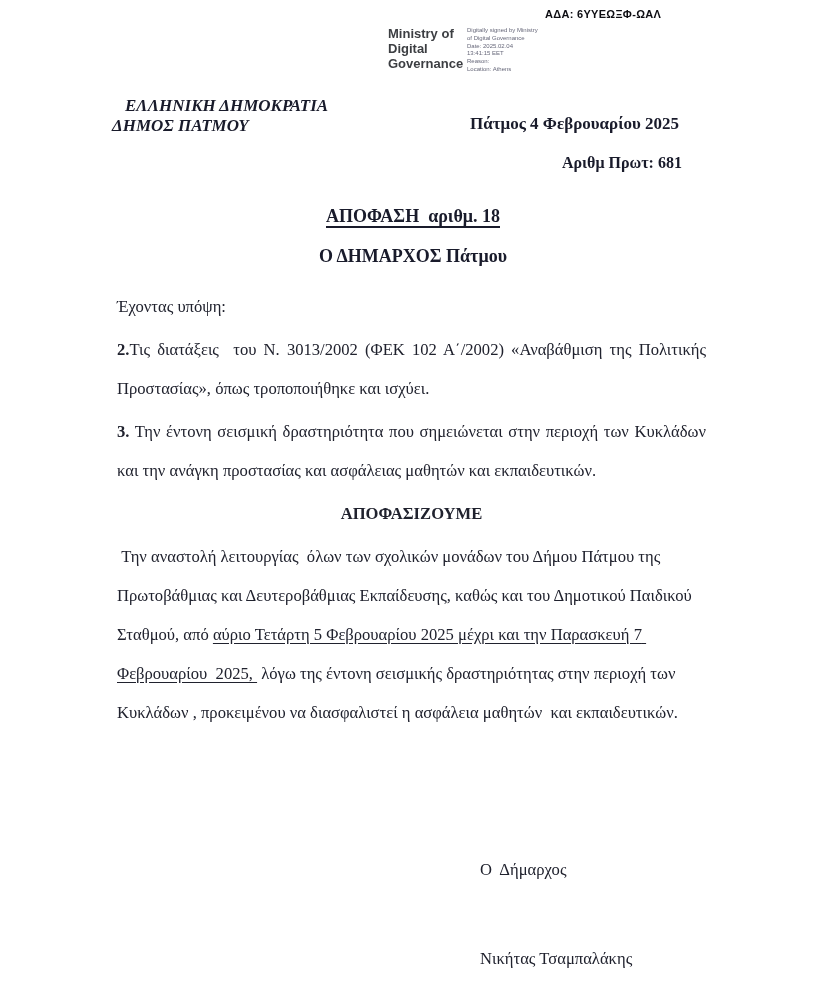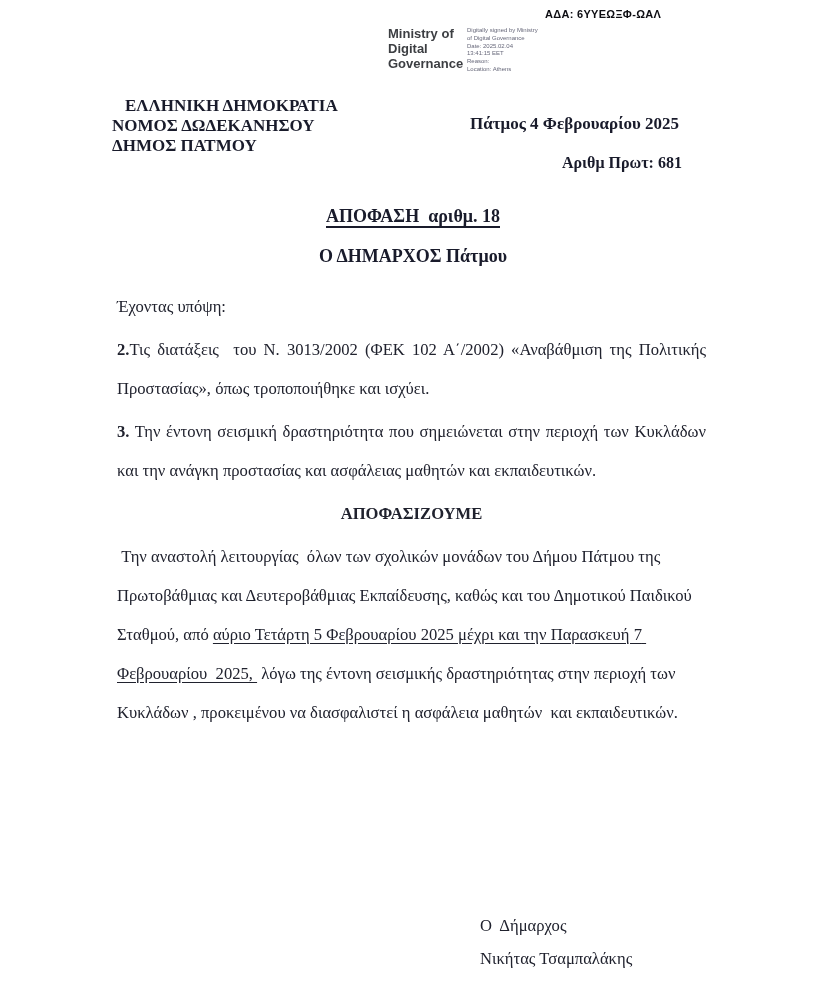--- a/index.html
+++ b/index.html
@@ -28,21 +28,21 @@
   .stamp{
     left:467px;top:27px;
     font-family:"Liberation Sans", sans-serif;
     font-size:6px;color:#67687a;
     line-height:7.8px;white-space:nowrap;
   }
   
   .header-left{
     left:112px;top:96px;
     font-weight:700;font-size:17px;line-height:20px;
-    color:#191b2b;white-space:nowrap;
+    color:#191b2b;white-space:nowrap;font-style:italic;
   }
   .header-left .line0{padding-left:13px;}
   .place-date{
     left:470px;top:114px;
     font-weight:700;font-size:17px;color:#191b2b;white-space:nowrap;
   }
   .protocol{
     left:562px;top:154px;
     font-weight:700;font-size:16px;color:#191b2b;white-space:nowrap;
   }
@@ -63,21 +63,21 @@
     left:113px;top:283px;width:597px;
     font-size:16.6px;line-height:39px;color:#20222e;
   }
   .flow p{margin:4px;white-space:pre-wrap;}
   .justify{text-align:justify;}
   .center{text-align:center;}
   .bold{font-weight:700;}
   .num{font-weight:700;}
   u.udate{text-decoration:underline;text-underline-offset:3px;}
   
-  .sig-role{left:480px;top:916px;font-size:16.6px;white-space:pre-wrap;}
+  .sig-role{left:480px;top:860px;font-size:16.6px;white-space:pre-wrap;}
   .sig-name{left:480px;top:949px;font-size:16.6px;white-space:pre-wrap;}
 </style>
 </head>
 <body>
 
 <div class="abs ada">ΑΔΑ: 6ΥΥΕΩΞΦ-ΩΑΛ</div>
 
 <div class="abs ministry-logo">
   <div>Ministry of</div>
   <div>Digital</div>
@@ -87,21 +87,20 @@
   <div>Digitally signed by Ministry</div>
   <div>of Digital Governance</div>
   <div>Date: 2025.02.04</div>
   <div>13:41:15 EET</div>
   <div>Reason:</div>
   <div>Location: Athens</div>
 </div>
 
 <div class="abs header-left">
   <div class="line0">ΕΛΛΗΝΙΚΗ ΔΗΜΟΚΡΑΤΙΑ</div>
-  <div>ΝΟΜΟΣ ΔΩΔΕΚΑΝΗΣΟΥ</div>
   <div>ΔΗΜΟΣ ΠΑΤΜΟΥ</div>
 </div>
 <div class="abs place-date">Πάτμος 4 Φεβρουαρίου 2025</div>
 <div class="abs protocol">Αριθμ Πρωτ: 681</div>
 
 <div class="abs title"><span class="underlined">ΑΠΟΦΑΣΗ  αριθμ. 18</span></div>
 <div class="abs subtitle">Ο ΔΗΜΑΡΧΟΣ Πάτμου</div>
 
 <div class="abs flow">
   <p>Έχοντας υπόψη:</p>

